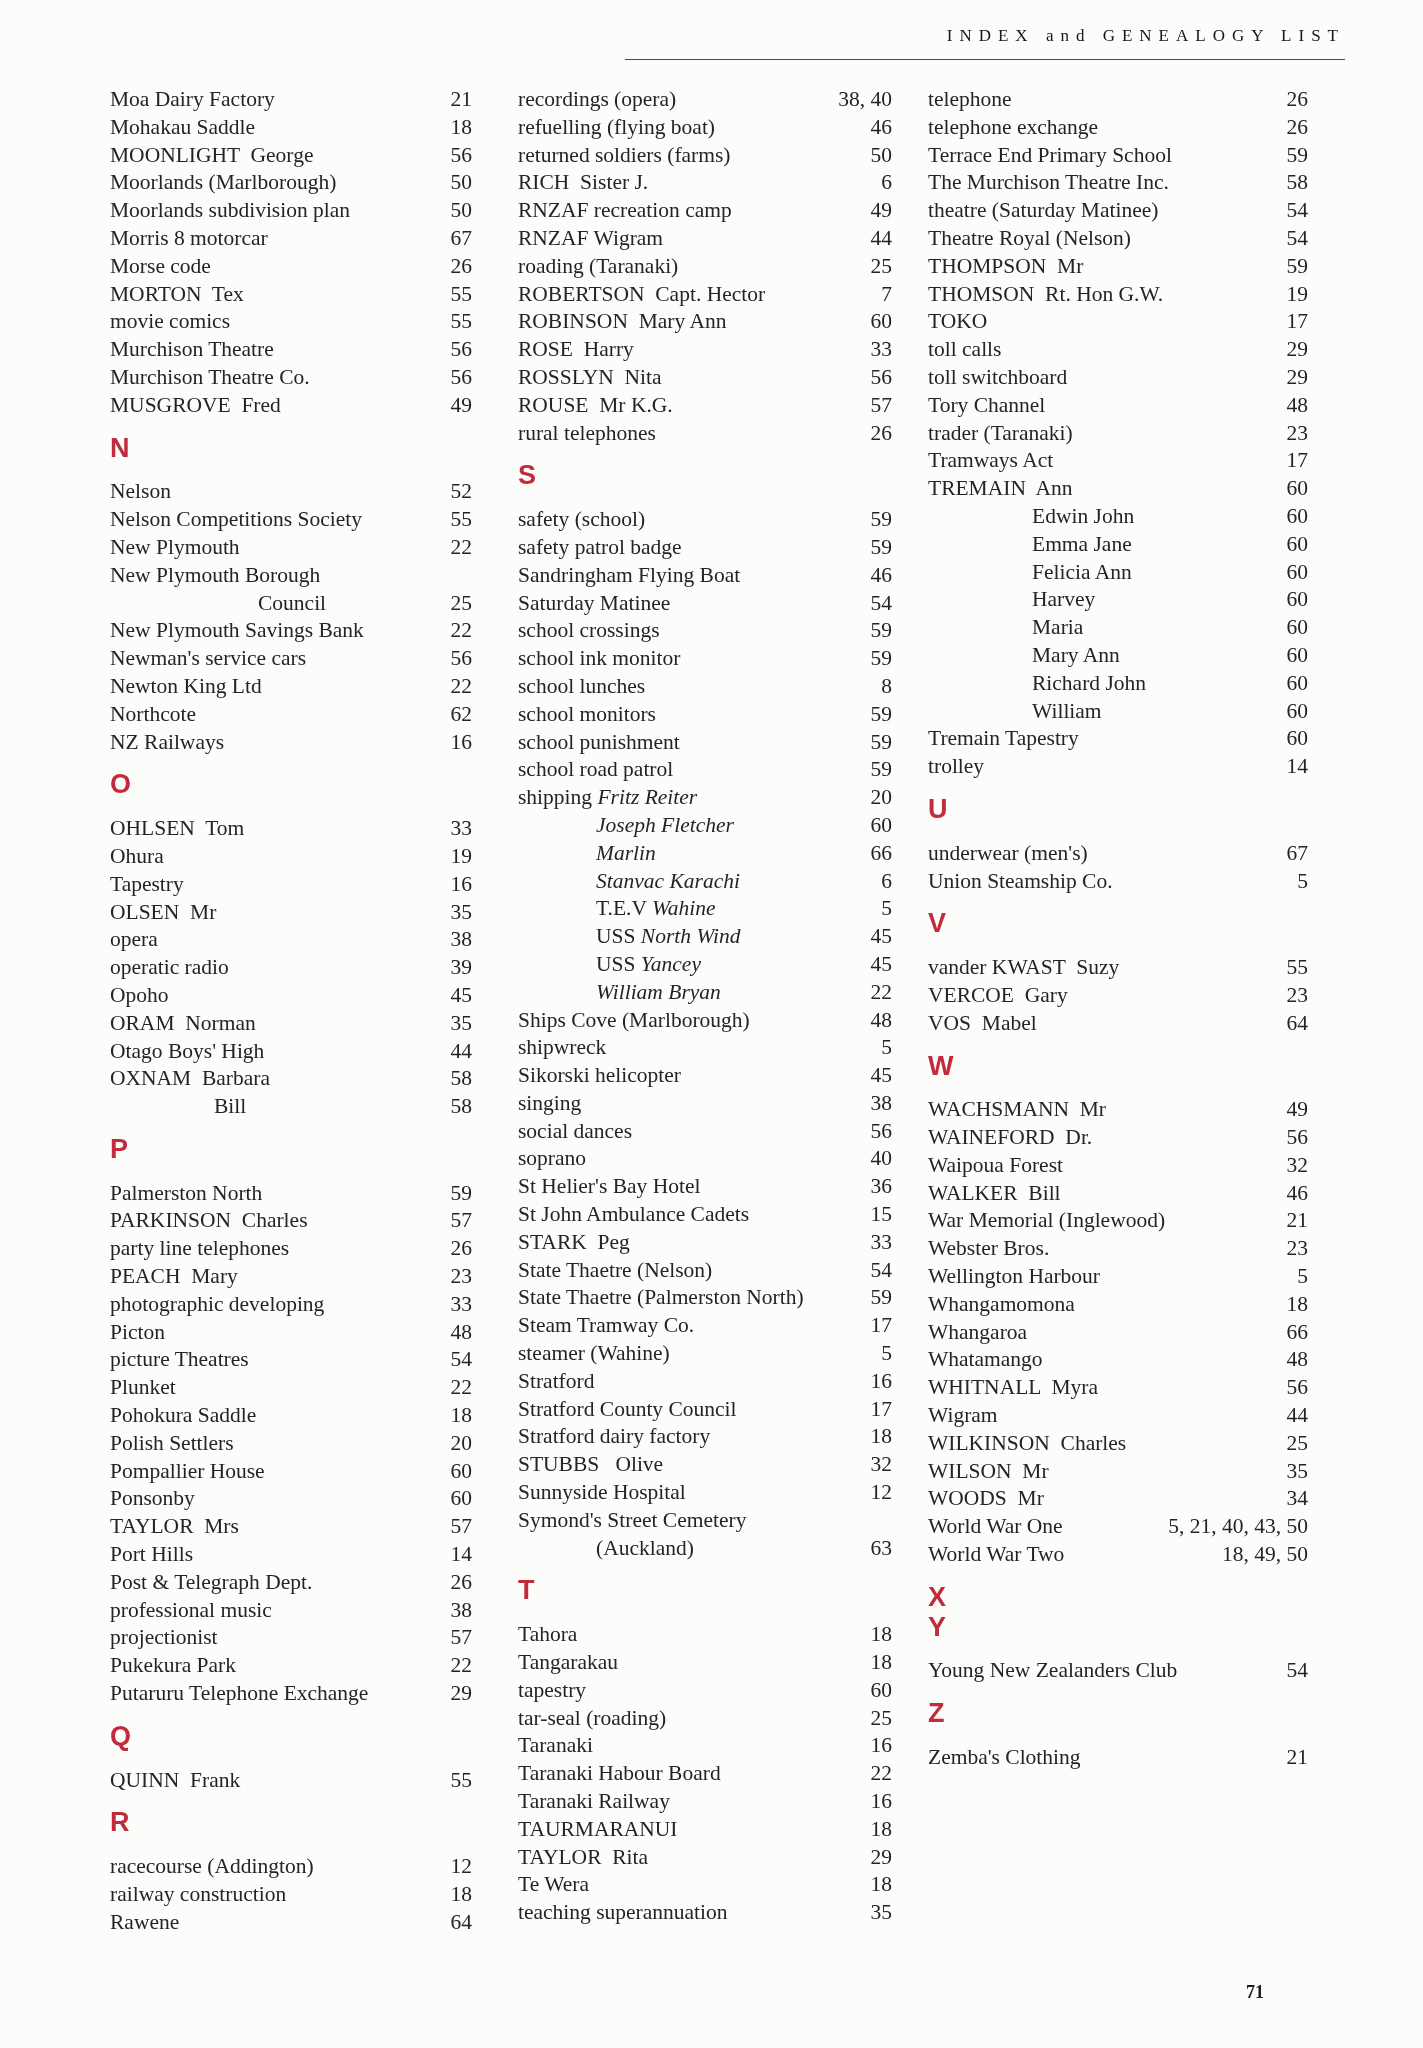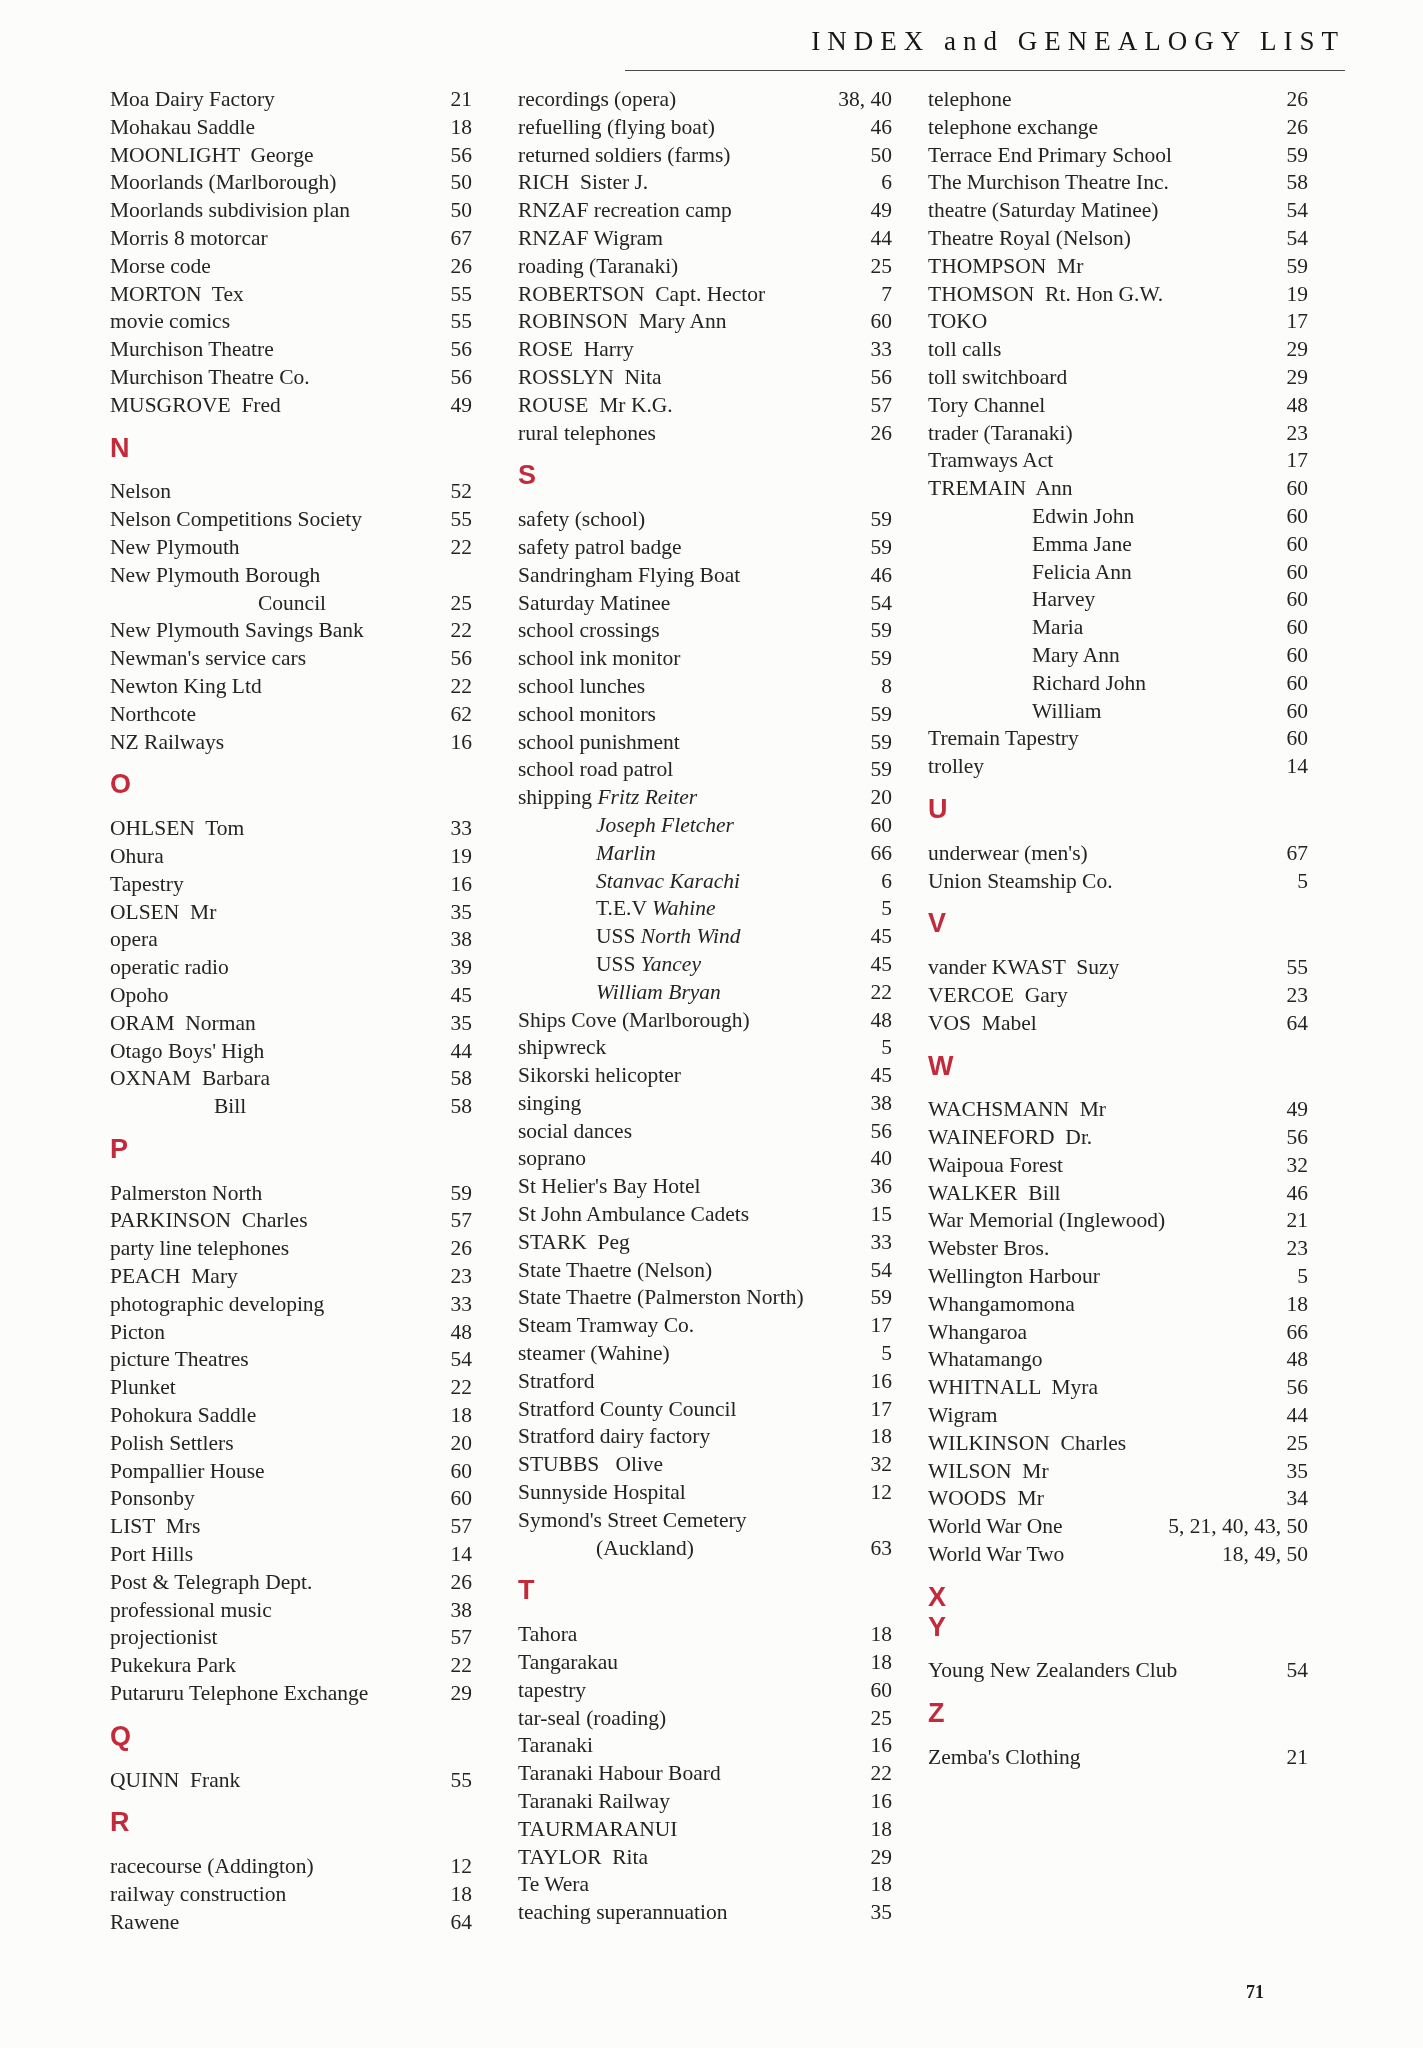--- a/index.html
+++ b/index.html
@@ -6,21 +6,21 @@
   html { background:#e8e8e6; }
   body {
     width:1423px; height:2048px; position:relative; overflow:hidden;
     background:#fcfcfa;
     font-family:"Liberation Serif", serif;
     color:#242424;
   }
   .header {
     position:absolute; top:26px; right:78px; width:720px;
     text-align:right;
-    font-size:27px; letter-spacing:7px; color:#161616;
+    font-size:17px; letter-spacing:7px; color:#161616;
     padding-bottom:13px;
     border-bottom:1px solid #4a4a4a;
     white-space:pre;
   }
   .col { position:absolute; top:86px; }
   .col-1 { left:110px; width:362px; }
   .col-2 { left:518px; width:374px; }
   .col-3 { left:928px; width:380px; }
   .entry {
     display:flex; align-items:baseline;
@@ -233,21 +233,21 @@
   </div>
     <div class="entry">
     <span class="label"><span class="t">Pompallier House</span><span class="i"></span></span>
     <span class="p">60</span>
   </div>
     <div class="entry">
     <span class="label"><span class="t">Ponsonby</span><span class="i"></span></span>
     <span class="p">60</span>
   </div>
     <div class="entry">
-    <span class="label"><span class="t">LIST  Mrs</span><span class="i"></span></span>
+    <span class="label"><span class="t">TAYLOR  Mrs</span><span class="i"></span></span>
     <span class="p">57</span>
   </div>
     <div class="entry">
     <span class="label"><span class="t">Port Hills</span><span class="i"></span></span>
     <span class="p">14</span>
   </div>
     <div class="entry">
     <span class="label"><span class="t">Post &amp; Telegraph Dept.</span><span class="i"></span></span>
     <span class="p">26</span>
   </div>

